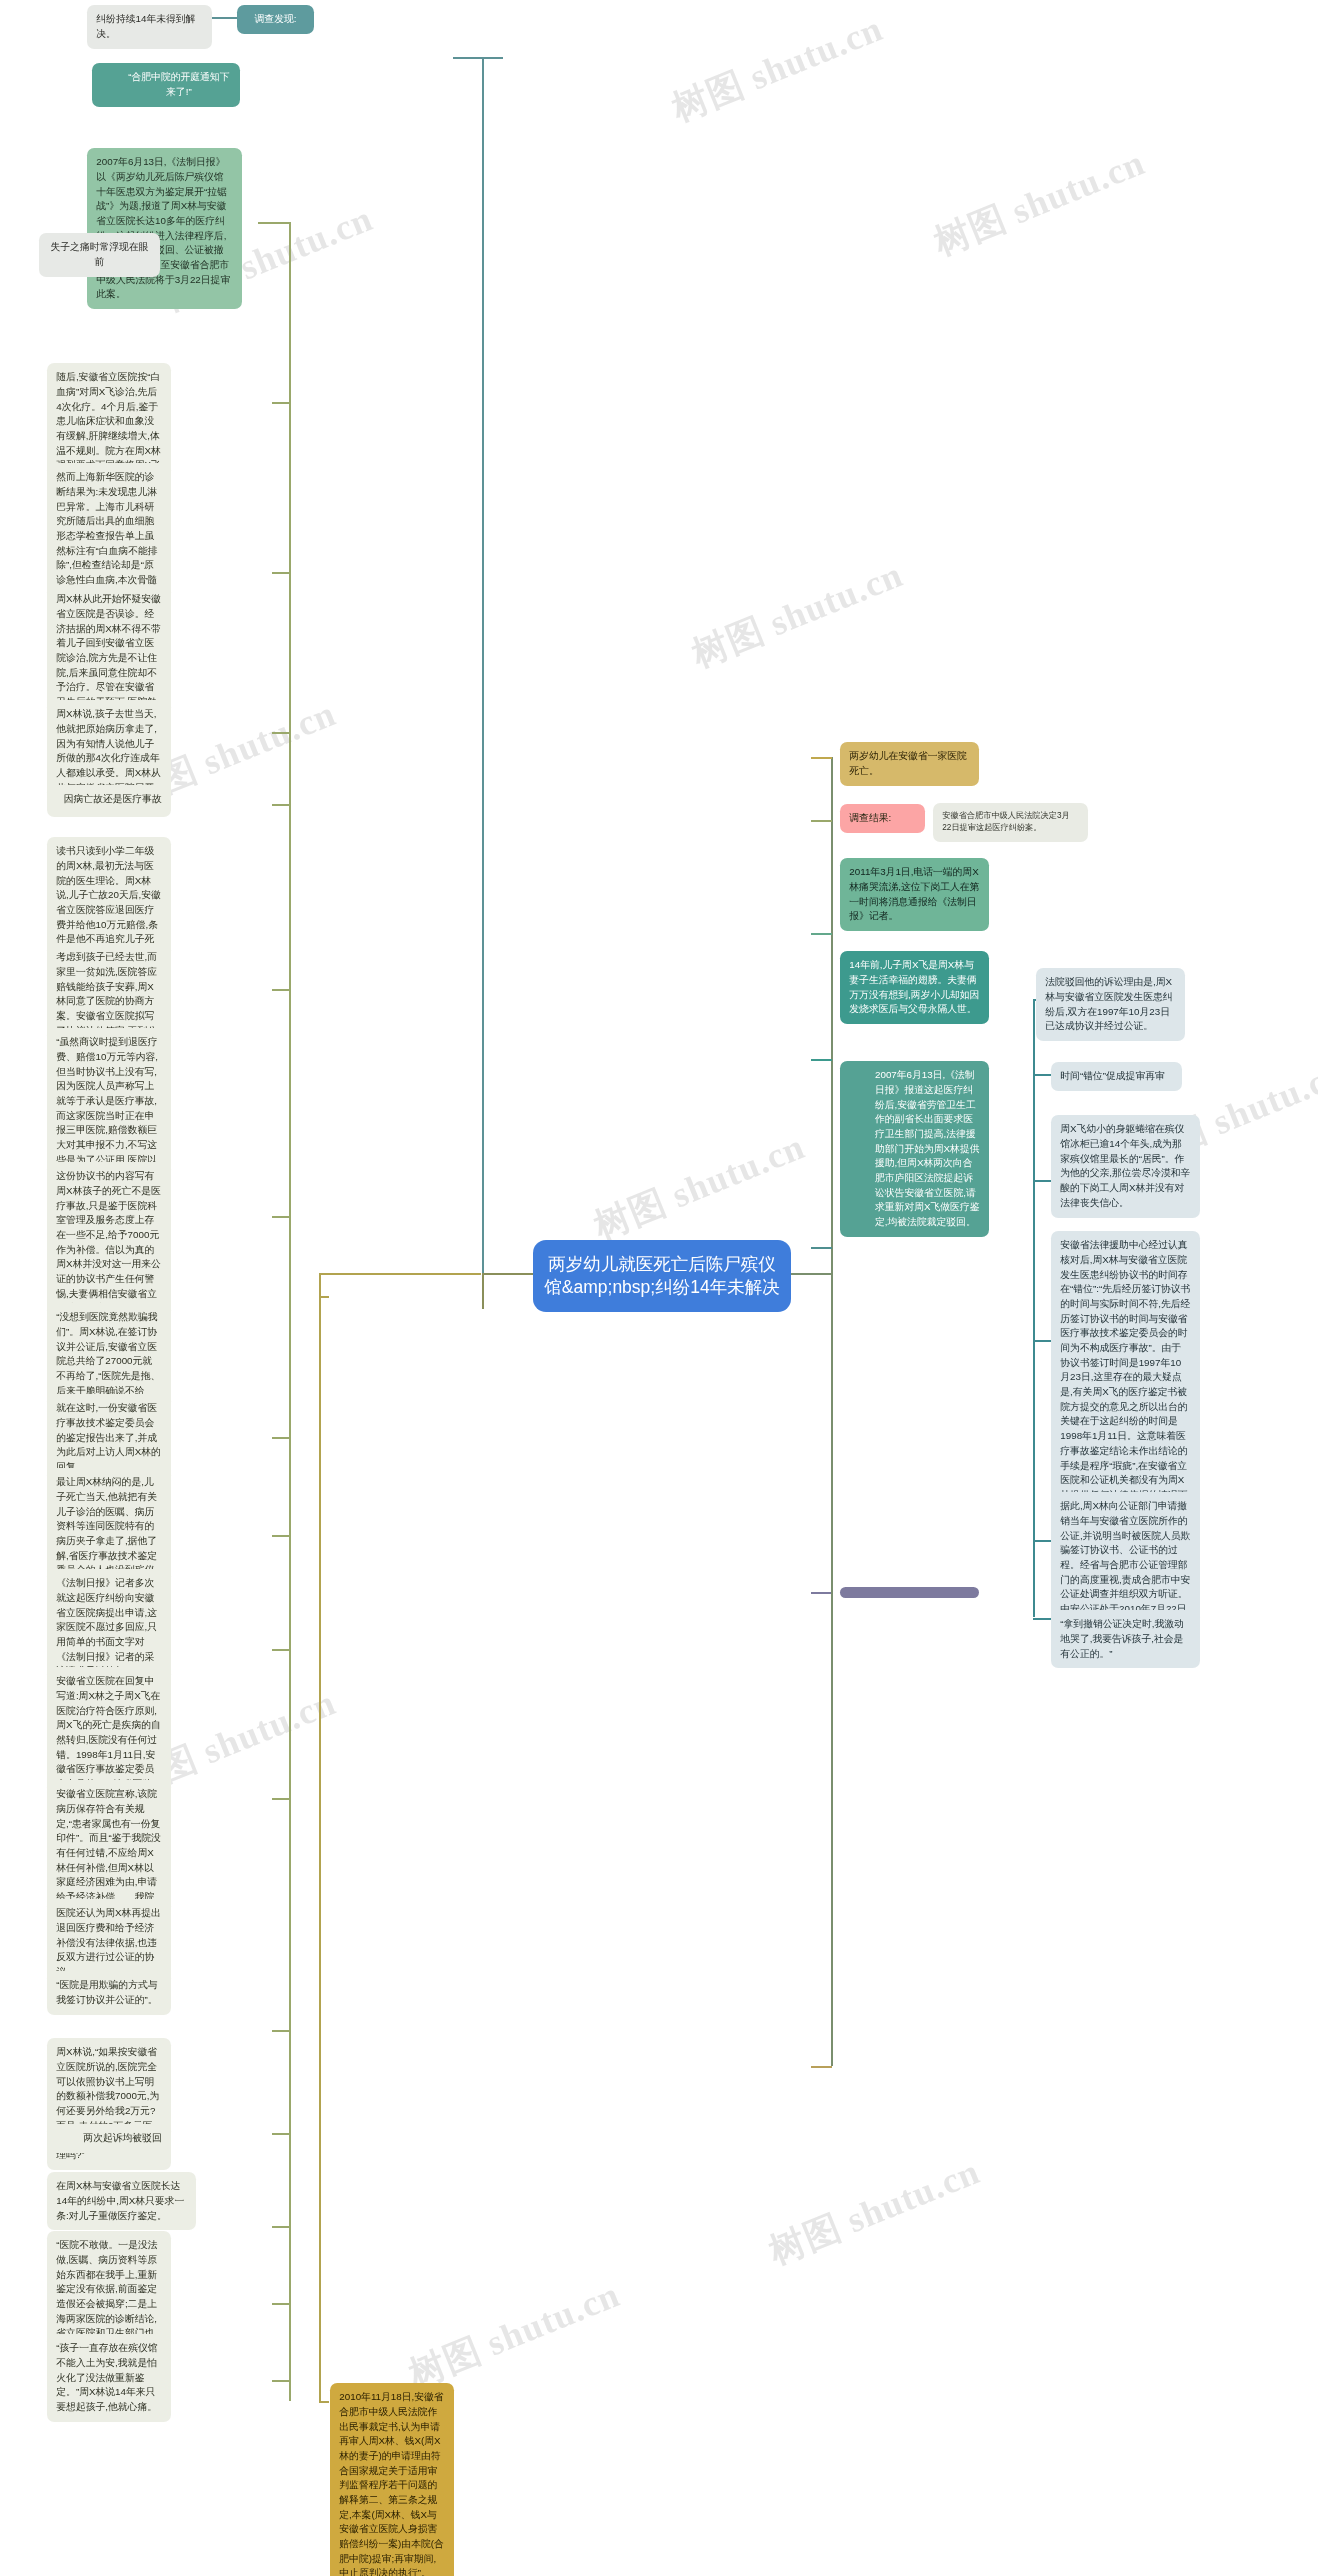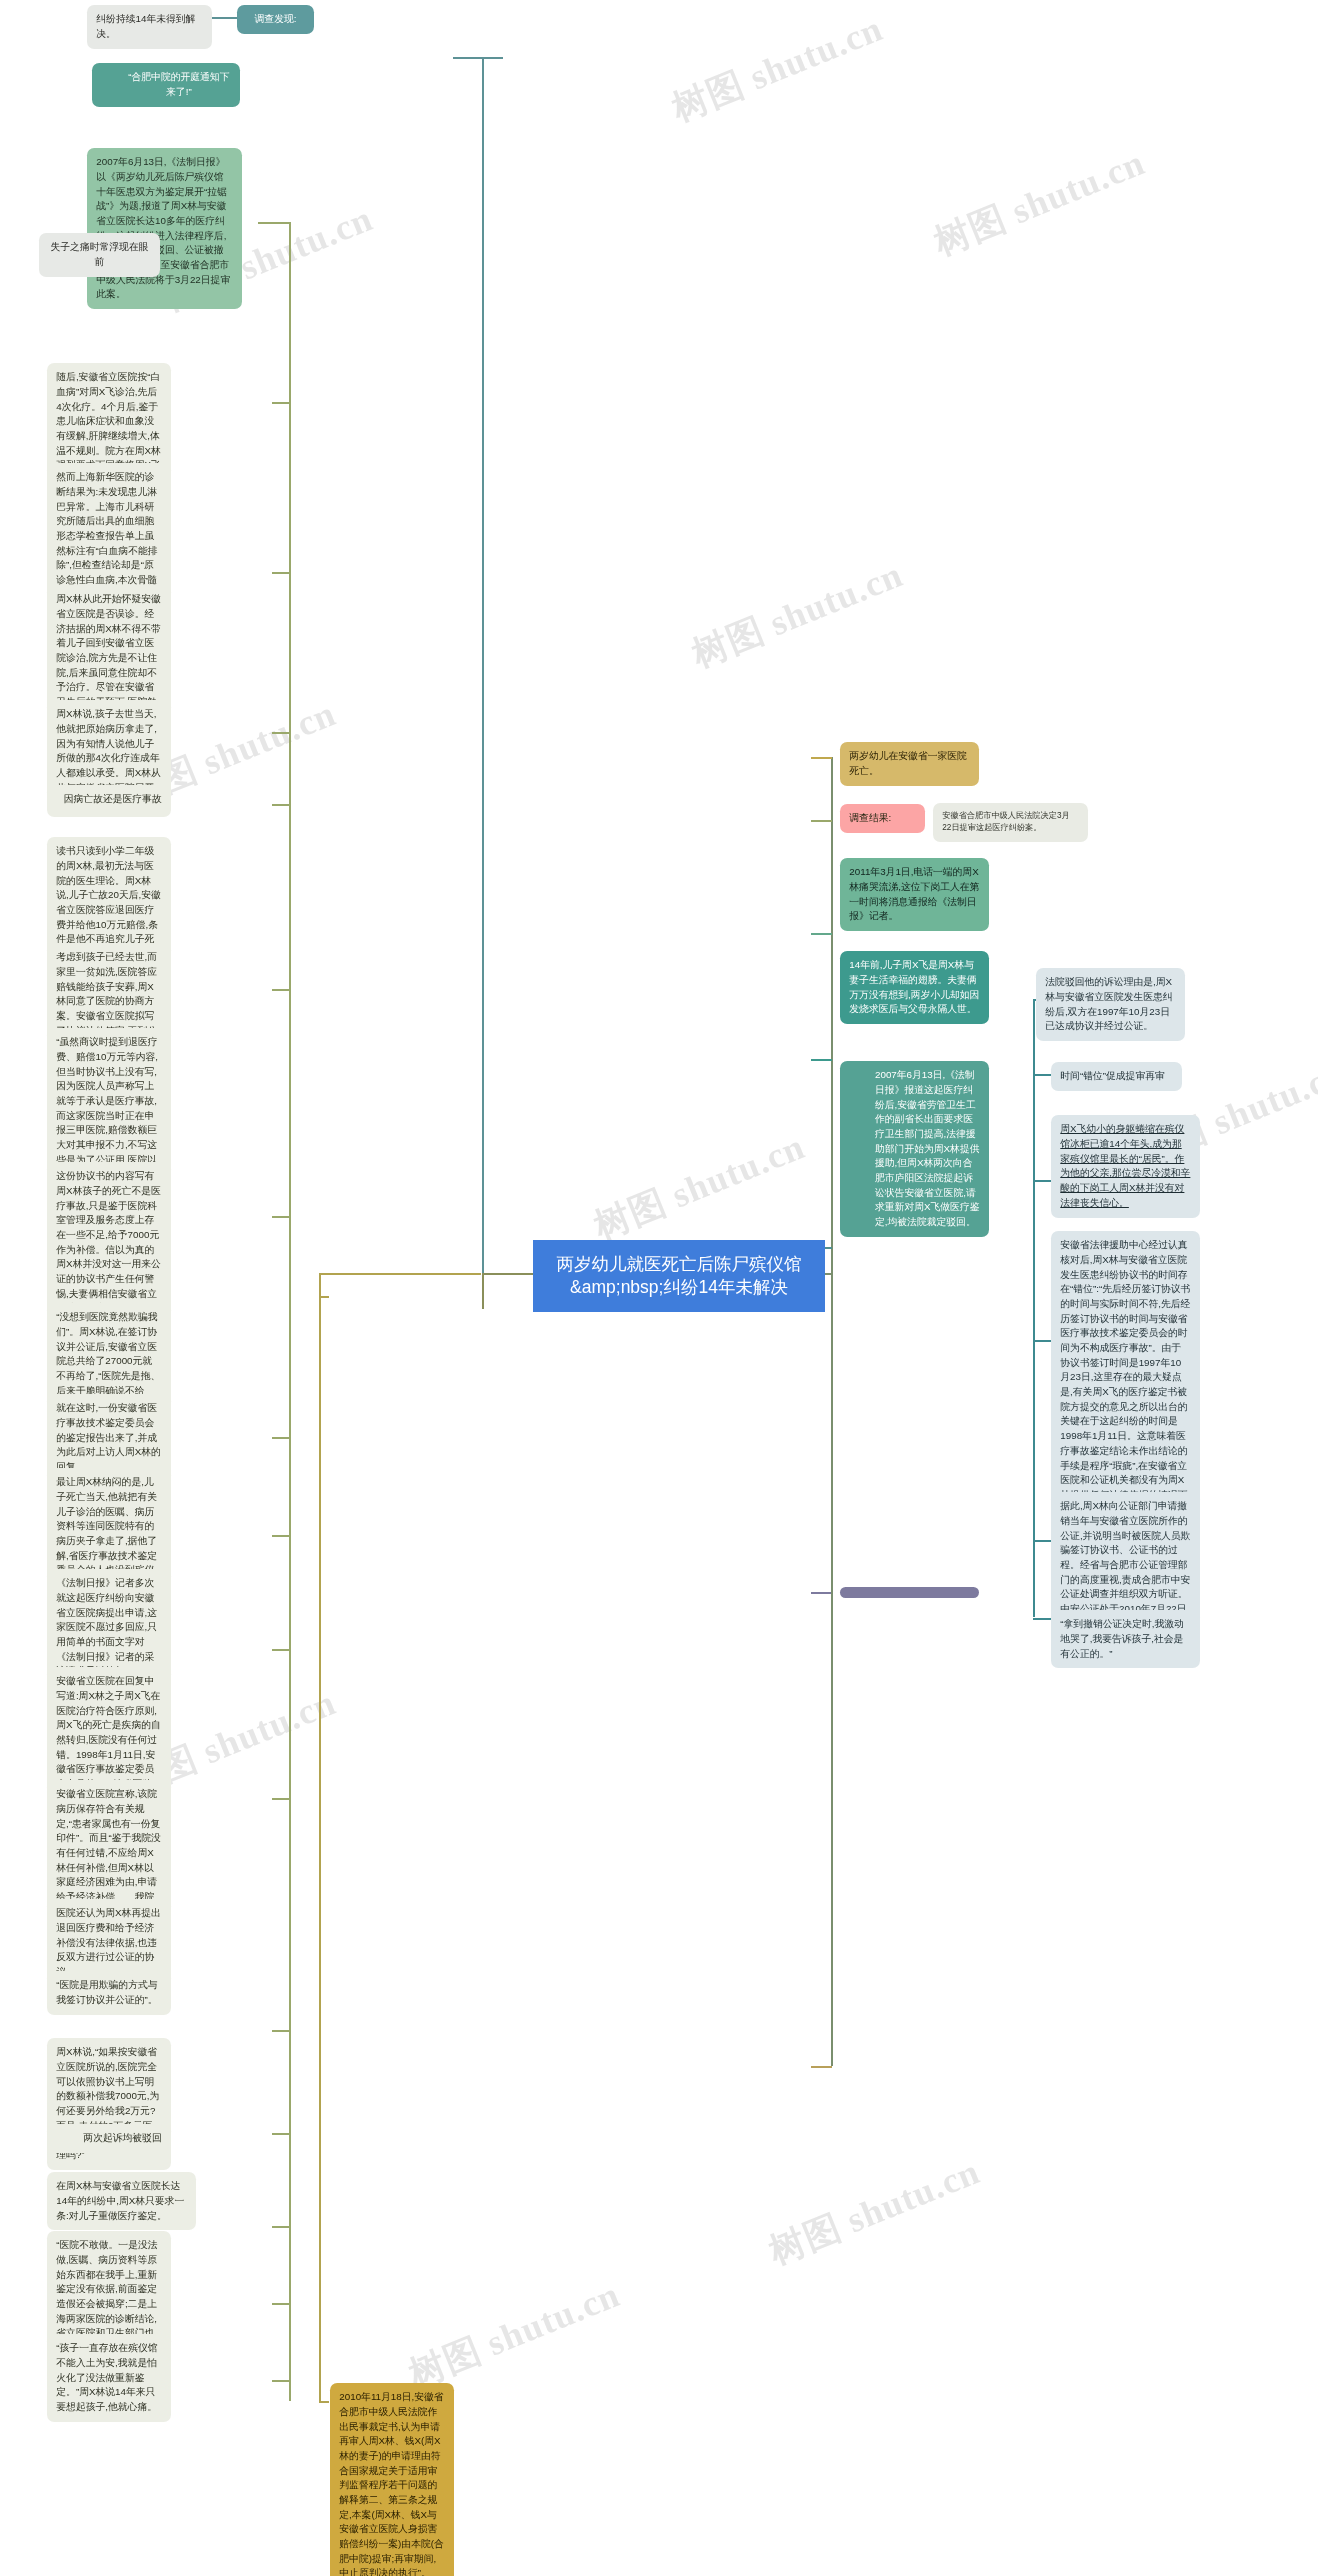--- a/index.html
+++ b/index.html
@@ -70,25 +70,25 @@
   .v-gold        { background:#cfa93f; color:#2b2000; }
   .v-purple      { background:#7d7a9e; color:#ffffff; }
   .v-icewhite    { background:#dde6ea; color:#1d2d33; }
   .v-palegreen   { background:#eceee5; color:#2c2f22; }
 
   
   #root-node {
     position: absolute;
     left: 533px;
     top: 1240px;
-    width: 292px;
+    width: 258px;
     min-height: 72px;
     background: #3f7ddb;
     color: #ffffff;
-    border-radius: 0;
+    border-radius: 13px;
     display: flex;
     align-items: center;
     justify-content: center;
     text-align: center;
     font-size: 17.5px;
     line-height: 1.3;
     padding: 8.2px 10.3px;
     box-sizing: border-box;
     font-weight: 400;
   }
@@ -233,21 +233,21 @@
 
   <div class="node v-greendark" style="left:840px; top:951px; width:149px;">14年前,儿子周X飞是周X林与妻子生活幸福的翅膀。夫妻俩万万没有想到,两岁小儿却如因发烧求医后与父母永隔人世。</div>
 
   <div class="node v-tealdeep" style="left:840px; top:1061px; width:149px;">2007年6月13日,《法制日报》报道这起医疗纠纷后,安徽省劳管卫生工作的副省长出面要求医疗卫生部门提高,法律援助部门开始为周X林提供援助,但周X林两次向合肥市庐阳区法院提起诉讼状告安徽省立医院,请求重新对周X飞做医疗鉴定,均被法院裁定驳回。</div>
 
 
   <div class="node v-icewhite" style="left:1036px; top:968px; width:149px;">法院驳回他的诉讼理由是,周X林与安徽省立医院发生医患纠纷后,双方在1997年10月23日已达成协议并经过公证。</div>
 
   <div class="node v-icewhite" style="left:1051px; top:1062px; width:131px;">时间“错位”促成提审再审</div>
 
-  <div class="node v-icewhite" style="left:1051px; top:1115px; width:149px;text-decoration:underline;">周X飞幼小的身躯蜷缩在殡仪馆冰柜已逾14个年头,成为那家殡仪馆里最长的“居民”。作为他的父亲,那位尝尽冷漠和辛酸的下岗工人周X林并没有对法律丧失信心。</div>
+  <div class="node v-icewhite" style="left:1051px; top:1115px; width:149px;">周X飞幼小的身躯蜷缩在殡仪馆冰柜已逾14个年头,成为那家殡仪馆里最长的“居民”。作为他的父亲,那位尝尽冷漠和辛酸的下岗工人周X林并没有对法律丧失信心。</div>
 
   <div class="node v-icewhite" style="left:1051px; top:1231px; width:149px;">安徽省法律援助中心经过认真核对后,周X林与安徽省立医院发生医患纠纷协议书的时间存在“错位”:“先后经历签订协议书的时间与实际时间不符,先后经历签订协议书的时间与安徽省医疗事故技术鉴定委员会的时间为不构成医疗事故”。由于协议书签订时间是1997年10月23日,这里存在的最大疑点是,有关周X飞的医疗鉴定书被院方提交的意见之所以出台的关键在于这起纠纷的时间是1998年1月11日。这意味着医疗事故鉴定结论未作出结论的手续是程序“瑕疵”,在安徽省立医院和公证机关都没有为周X林提供任何法律依据的情况下,即便医疗事故鉴定的结论成立,此书的效力证据也就不成立。</div>
 
   <div class="node v-icewhite" style="left:1051px; top:1492px; width:149px;">据此,周X林向公证部门申请撤销当年与安徽省立医院所作的公证,并说明当时被医院人员欺骗签订协议书、公证书的过程。经省与合肥市公证管理部门的高度重视,责成合肥市中安公证处调查并组织双方听证。中安公证处于2010年7月22日撤销了当年为双方出具的公证书。</div>
 
   <div class="node v-icewhite" style="left:1051px; top:1610px; width:149px;">“拿到撤销公证决定时,我激动地哭了,我要告诉孩子,社会是有公正的。”</div>
 
   <div class="node v-purple" style="left:840px; top:1587px; width:139px; height:11.3px; padding:3.1px 6.2px;"></div>
 
 </div>

